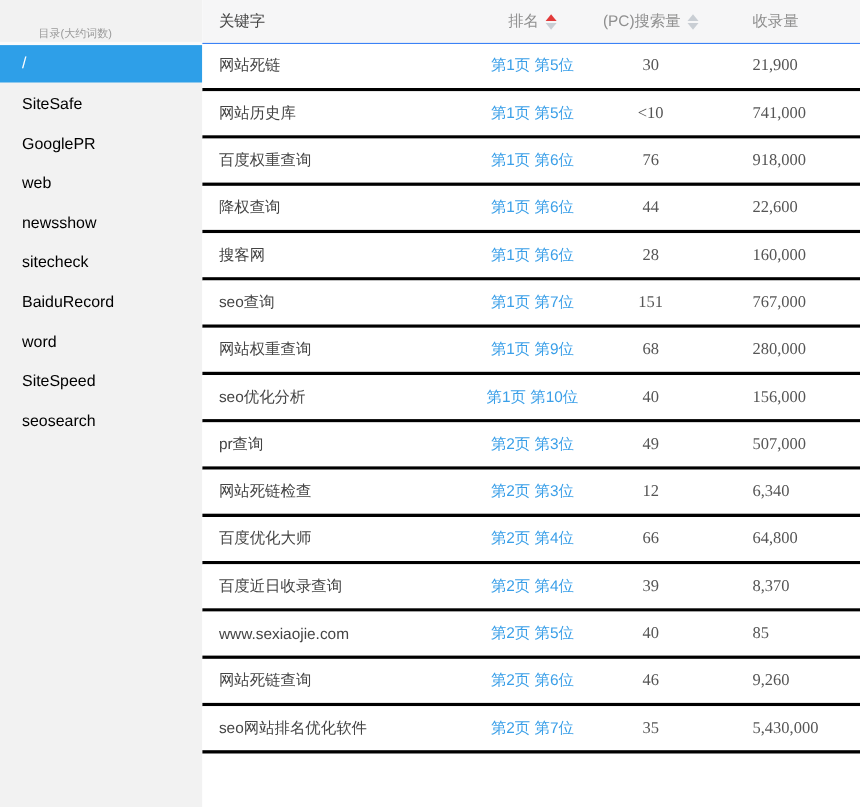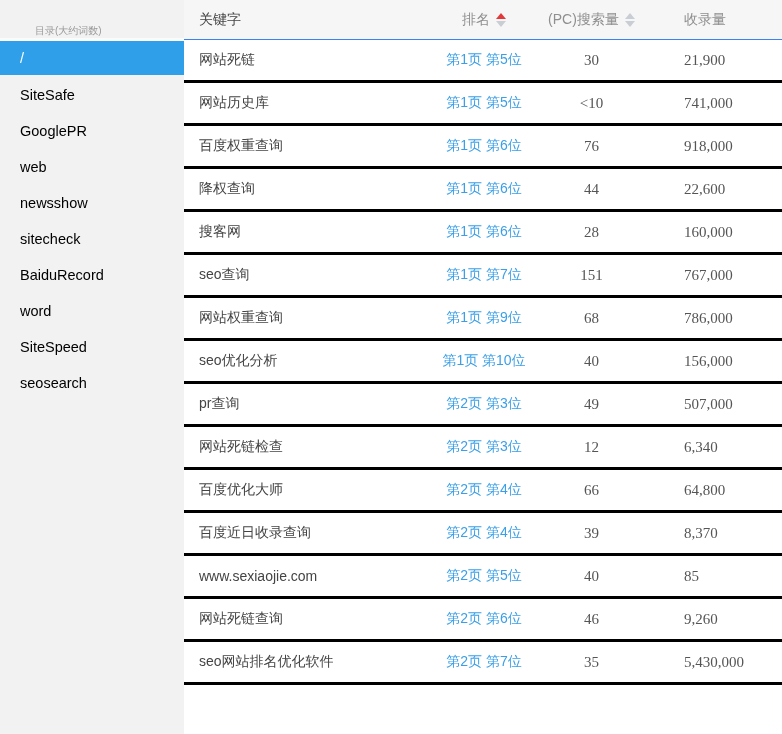--- a/index.html
+++ b/index.html
@@ -179,21 +179,21 @@
         <div class="trow">
           <div class="cell-keyword">seo查询</div>
           <div class="cell-rank"><a class="rank-link">第1页 第7位</a></div>
           <div class="cell-search num">151</div>
           <div class="cell-index num">767,000</div>
         </div>
         <div class="trow">
           <div class="cell-keyword">网站权重查询</div>
           <div class="cell-rank"><a class="rank-link">第1页 第9位</a></div>
           <div class="cell-search num">68</div>
-          <div class="cell-index num">786,000</div>
+          <div class="cell-index num">280,000</div>
         </div>
         <div class="trow">
           <div class="cell-keyword">seo优化分析</div>
           <div class="cell-rank"><a class="rank-link">第1页 第10位</a></div>
           <div class="cell-search num">40</div>
           <div class="cell-index num">156,000</div>
         </div>
         <div class="trow">
           <div class="cell-keyword">pr查询</div>
           <div class="cell-rank"><a class="rank-link">第2页 第3位</a></div>

